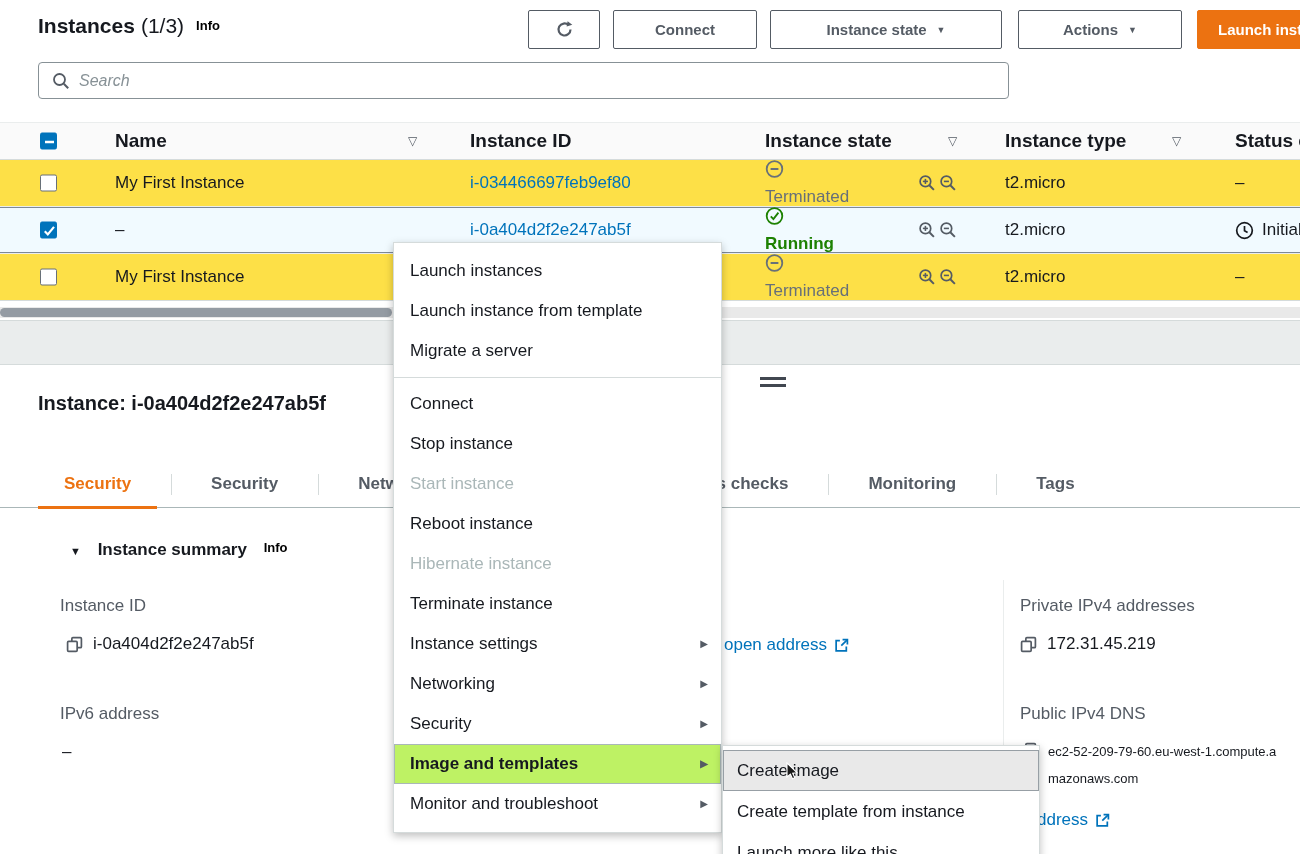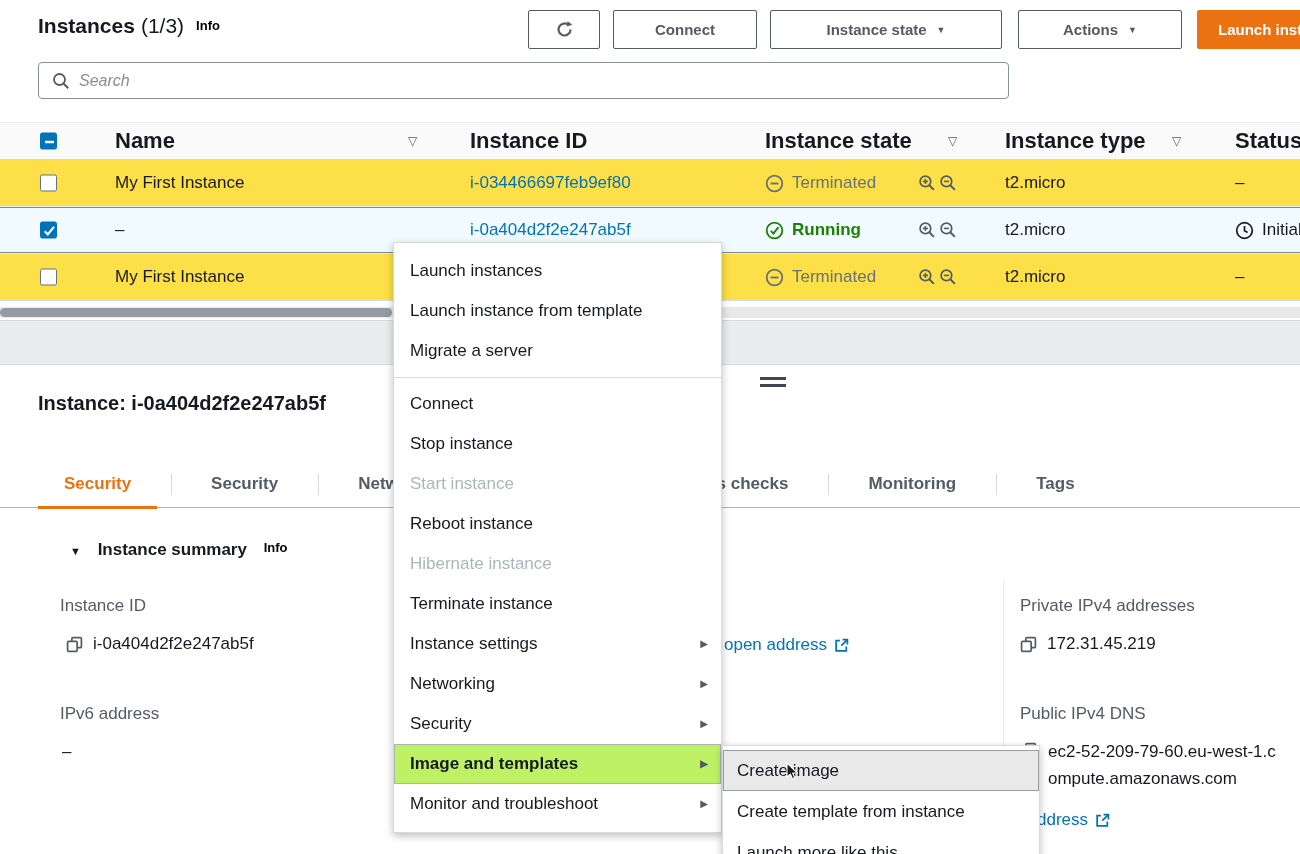--- a/index.html
+++ b/index.html
@@ -34,33 +34,33 @@
   .search-input::placeholder { color:#879196; font-style:italic; }
 
   
   .thead { position:absolute; left:0; right:0; top:122px; height:38px; background:#fafafa;
            border-top:1px solid #eaeded; border-bottom:1px solid #d5dbdb; }
   .trow  { position:absolute; left:0; right:0; height:47px; background:#fde047; border-bottom:1px solid #eaeded; }
   .trow-1 { top:160px; } .trow-2 { top:207px; } .trow-3 { top:254px; border-bottom:1px solid #d5dbdb; }
   .trow.selected { background:#f1faff; box-shadow: inset 0 1px 0 #7d8998, inset 0 -1px 0 #7d8998; }
 
   .cell { position:absolute; top:50%; transform:translateY(-50%); font-size:17px; white-space:nowrap; }
-  .hcell { font-weight:700; font-size:22px; color:#16191f; } .c-name { left:115px; } .c-id { left:470px; }
+  .hcell { font-weight:700; font-size:19px; color:#16191f; } .c-name { left:115px; } .c-id { left:470px; }
   .c-state { left:765px; } .c-type { left:1005px; } .c-status { left:1235px; }
   .filter { position:absolute; top:50%; transform:translateY(-50%); color:#545b64; font-size:12px; cursor:pointer; }
   .f-name { left:408px; } .f-state { left:948px; } .f-type { left:1172px; }
 
   .checkbox { position:absolute; left:40px; top:50%; transform:translateY(-50%); width:17px; height:17px;
               border-radius:2px; cursor:pointer; }
   .checkbox.empty { background:#fff; border:1px solid #687078; }
   .checkbox.filled { background:#0073bb; border:1px solid #0073bb; }
   .checkbox .mark { position:absolute; left:0; top:0; }
 
   .id-link, .link { color:#0073bb; text-decoration:none; cursor:pointer; }
-  .state-wrap { display:flex; align-items:flex-end; gap:8px; }
+  .state-wrap { display:flex; align-items:flex-start; gap:8px;flex-direction:column; }
   .state-terminated { color:#687078; } .state-running { color:#1d8102; font-weight:700; }
   .zoom-icons { position:absolute; left:918px; top:50%; transform:translateY(-50%); display:flex; gap:3px; }
   .status-wrap { display:flex; align-items:center; gap:8px; }
 
   
   .hscroll { position:absolute; left:0; right:0; top:307px; height:11px; background:#e9e9e9; }
   .hscroll-thumb { position:absolute; left:0; top:1px; width:392px; height:9px; background:#949ba3; border-radius:5px; cursor:pointer; }
   .gray-band { position:absolute; left:0; right:0; top:320px; height:45px; background:#eaeded;
                border-top:1px solid #d5dbdb; border-bottom:1px solid #d5dbdb; }
 
@@ -80,21 +80,21 @@
   .sum-tri { display:inline-block; font-size:11px; margin-right:12px; color:#16191f; cursor:pointer; }
 
   .field-label { position:absolute; font-size:17px; color:#545b64; white-space:nowrap; }
   .field-value { position:absolute; font-size:17px; color:#16191f; white-space:nowrap; display:flex; align-items:center; gap:10px; }
   .copy-btn { cursor:pointer; display:inline-flex; }
 
   .col-divider { position:absolute; left:1003px; top:580px; height:268px; width:1px; background:#eaeded; }
 
   .dns-block { position:absolute; left:1020px; top:738px; width:258px; }
   .dns-block .copy-btn { position:absolute; left:0; top:4px; }
-  .dns-text { display:block; padding-left:28px; font-size:17px; line-height:27px; word-break:break-all; }
+  .dns-text { display:block; padding-left:28px; font-size:13px; line-height:27px; word-break:break-all; }
   .open-addr-2 { position:absolute; left:985px; top:810px; font-size:17px; display:flex; align-items:center; gap:7px; z-index:5; }
   .open-addr-1 { position:absolute; left:724px; top:635px; font-size:17px; display:flex; align-items:center; gap:7px; z-index:5; }
 
   
   .ctx-menu { position:absolute; left:393px; top:242px; width:329px; background:#fff; z-index:50;
               border:1px solid #d5dbdb; box-shadow:0 3px 8px rgba(0,0,0,.25); padding:8px 0; }
   .cm-item { position:relative; height:40px; line-height:40px; padding:0 16px; font-size:17px; color:#16191f; cursor:pointer; white-space:nowrap; }
   .cm-item.disabled { color:#aab7b8; cursor:default; }
   .cm-item.hilite { background:#bef264; font-weight:700; box-shadow: inset 0 0 0 1px #aab7b8; }
   .cm-arrow { position:absolute; right:13px; top:0; font-size:10px; color:#545b64; }

